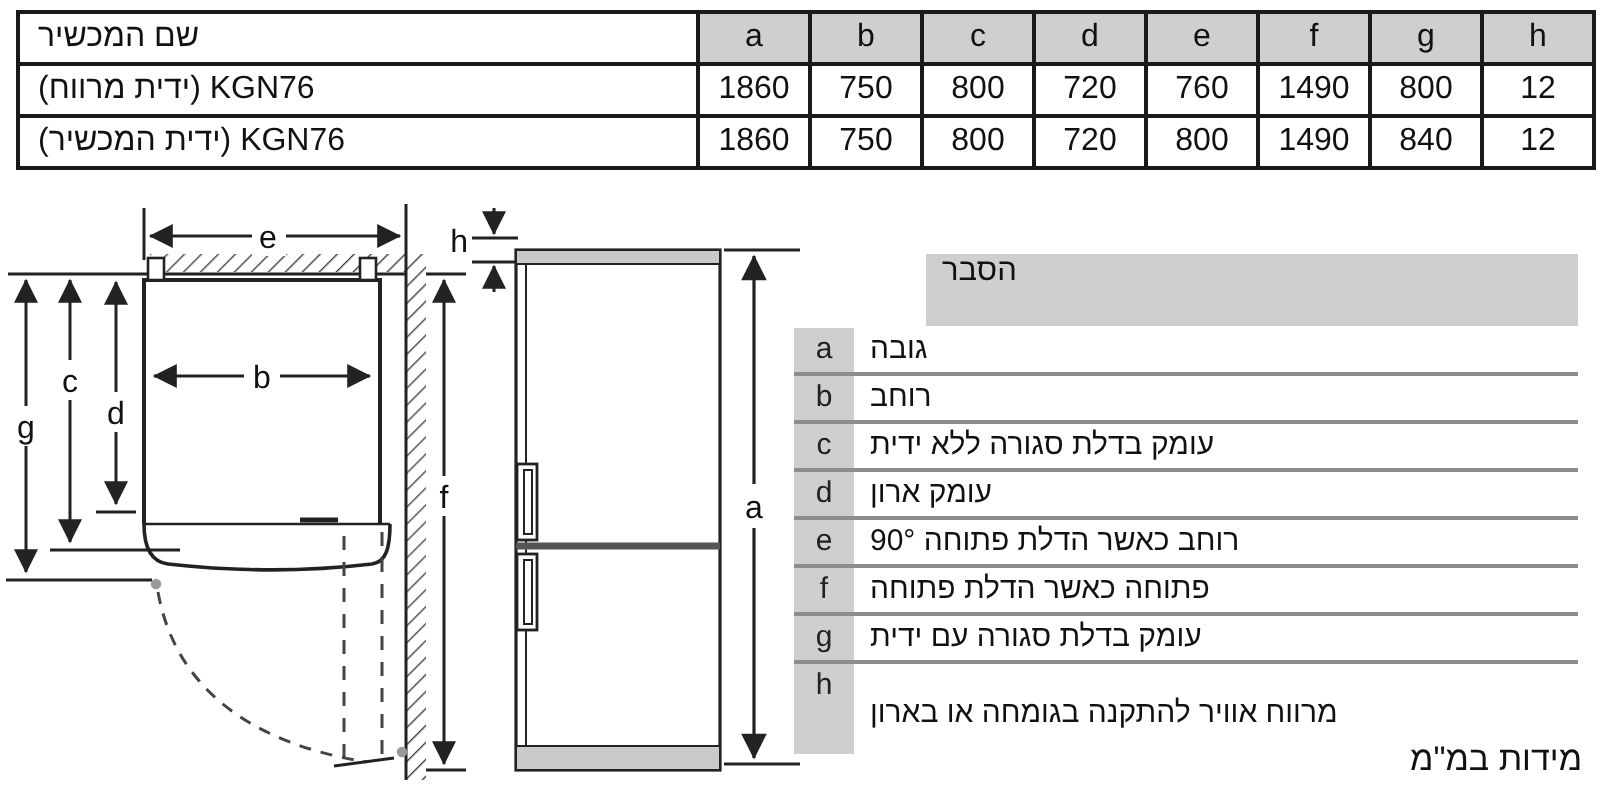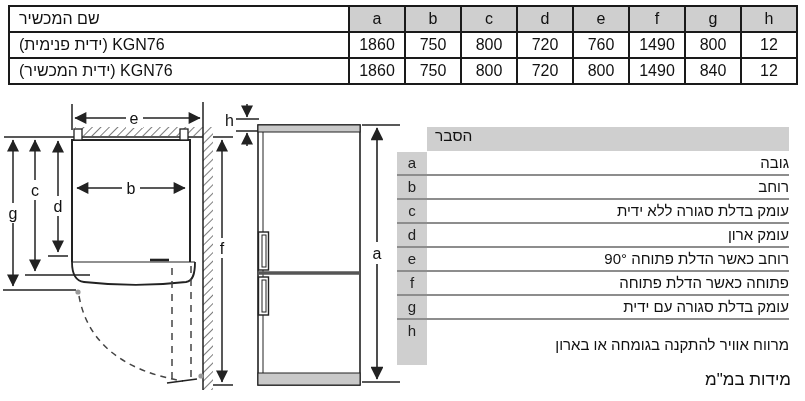--- a/index.html
+++ b/index.html
@@ -10,28 +10,28 @@
   table.spec{position:absolute;left:8px;top:5px;border-collapse:collapse;table-layout:fixed;}
   table.spec td,table.spec th{border:2px solid #1a1a1a;height:26px;font-size:16px;font-weight:normal;
         padding:0;box-sizing:border-box;white-space:nowrap;overflow:hidden;margin-left:17px;}
   table.spec .namecol{width:340px;direction:rtl;text-align:left;padding-left:9px;}
   table.spec .dimcol{width:56px;text-align:center;}
   table.spec th.dimcol{background:#cfcfcf;}
 
   
   .legend{position:absolute;left:397px;top:127px;width:392px;font-size:15px;}
   .lg-row{display:flex;align-items:stretch;}
-  .lg-head{height:24px;margin-bottom:1px;}
+  .lg-head{height:36px;margin-bottom:1px;gap:36px;}
   .lg-head .lg-desc{background:#cfcfcf;font-size:15.5px;}
   .lg-key{width:30px;flex:0 0 30px;background:#cfcfcf;text-align:center;
           font-size:15px;color:#222;padding-top:2px;box-sizing:border-box;}
   .lg-head .lg-spacer{width:30px;flex:0 0 30px;background:transparent;}
   .lg-desc{flex:1;direction:rtl;text-align:left;padding-left:8px;box-sizing:border-box;}
   .lg-item{min-height:23px;}
-  .lg-item .lg-desc{line-height:22px;text-align:right;}
+  .lg-item .lg-desc{line-height:22px;}
   .lg-item .lg-key,.lg-item .lg-desc{border-bottom:2px solid #8d8d8d;}
   .lg-item.last .lg-key,.lg-item.last .lg-desc{border-bottom:none;}
   .lg-item.tall{min-height:45px;}
   .lg-item.tall .lg-desc{line-height:21px;padding-top:14px;}
 
   
   .footnote{position:absolute;top:370px;right:14px;font-size:17px;direction:rtl;}
 
   
   svg#drawing{position:absolute;left:0;top:100px;}
@@ -49,21 +49,21 @@
       <th class="dimcol">a</th>
       <th class="dimcol">b</th>
       <th class="dimcol">c</th>
       <th class="dimcol">d</th>
       <th class="dimcol">e</th>
       <th class="dimcol">f</th>
       <th class="dimcol">g</th>
       <th class="dimcol">h</th>
     </tr>
     <tr>
-      <td class="namecol">KGN76 (ידית פנימית)</td>
+      <td class="namecol">KGN76 (ידית מרווח)</td>
       <td class="dimcol">1860</td>
       <td class="dimcol">750</td>
       <td class="dimcol">800</td>
       <td class="dimcol">720</td>
       <td class="dimcol">760</td>
       <td class="dimcol">1490</td>
       <td class="dimcol">800</td>
       <td class="dimcol">12</td>
     </tr>
     <tr>

